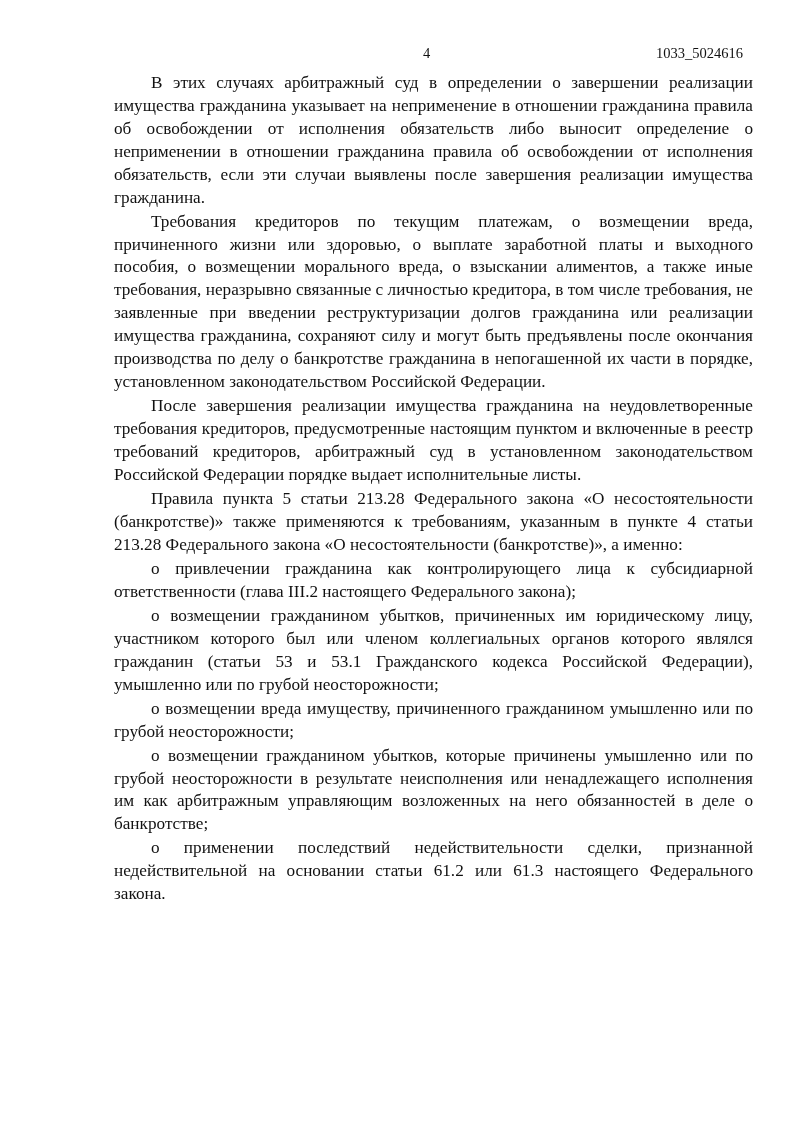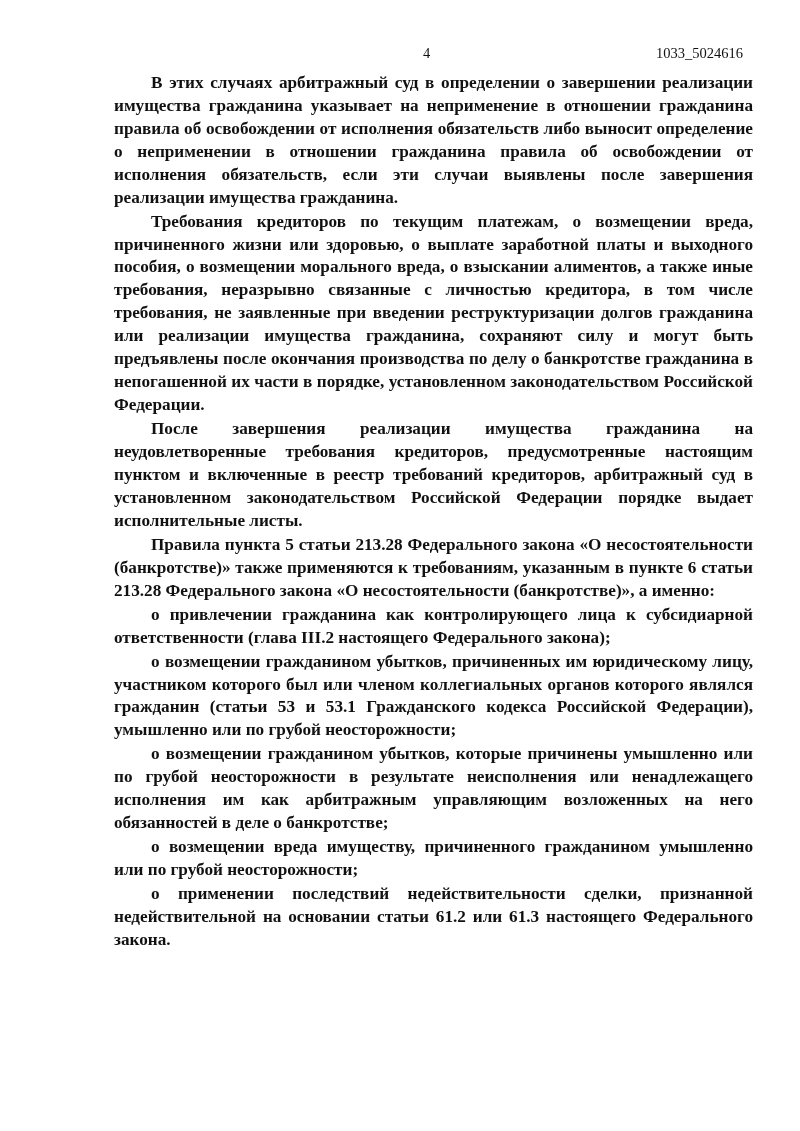--- a/index.html
+++ b/index.html
@@ -41,34 +41,33 @@
       width: 639px;
       font-size: 17.2px;
       line-height: 22.9px;
     }
     .para {
       margin: 0 0 1.2px 0;
       text-indent: 37px;
       text-align: justify;
       text-align-last: left;
       hyphens: none;
-      font-weight: bold;
     }
   </style>
 </head>
 <body>
 
 <div class="page-header">
   <span class="page-number">4</span>
   <span class="doc-id">1033_5024616</span>
 </div>
 
 <div class="content">
   <p class="para">В этих случаях арбитражный суд в определении о завершении реализации имущества гражданина указывает на неприменение в отношении гражданина правила об освобождении от исполнения обязательств либо выносит определение о неприменении в отношении гражданина правила об освобождении от исполнения обязательств, если эти случаи выявлены после завершения реализации имущества гражданина.</p>
   <p class="para">Требования кредиторов по текущим платежам, о возмещении вреда, причиненного жизни или здоровью, о выплате заработной платы и выходного пособия, о возмещении морального вреда, о взыскании алиментов, а также иные требования, неразрывно связанные с личностью кредитора, в том числе требования, не заявленные при введении реструктуризации долгов гражданина или реализации имущества гражданина, сохраняют силу и могут быть предъявлены после окончания производства по делу о банкротстве гражданина в непогашенной их части в порядке, установленном законодательством Российской Федерации.</p>
   <p class="para">После завершения реализации имущества гражданина на неудовлетворенные требования кредиторов, предусмотренные настоящим пунктом и включенные в реестр требований кредиторов, арбитражный суд в установленном законодательством Российской Федерации порядке выдает исполнительные листы.</p>
-  <p class="para">Правила пункта 5 статьи 213.28 Федерального закона «О несостоятельности (банкротстве)» также применяются к требованиям, указанным в пункте 6 статьи 213.28 Федерального закона «О несостоятельности (банкротстве)», а именно:</p>
+  <p class="para">Правила пункта 5 статьи 213.28 Федерального закона «О несостоятельности (банкротстве)» также применяются к требованиям, указанным в пункте 4 статьи 213.28 Федерального закона «О несостоятельности (банкротстве)», а именно:</p>
   <p class="para">о привлечении гражданина как контролирующего лица к субсидиарной ответственности (глава III.2 настоящего Федерального закона);</p>
   <p class="para">о возмещении гражданином убытков, причиненных им юридическому лицу, участником которого был или членом коллегиальных органов которого являлся гражданин (статьи 53 и 53.1 Гражданского кодекса Российской Федерации), умышленно или по грубой неосторожности;</p>
+  <p class="para">о возмещении вреда имуществу, причиненного гражданином умышленно или по грубой неосторожности;</p>
   <p class="para">о возмещении гражданином убытков, которые причинены умышленно или по грубой неосторожности в результате неисполнения или ненадлежащего исполнения им как арбитражным управляющим возложенных на него обязанностей в деле о банкротстве;</p>
-  <p class="para">о возмещении вреда имуществу, причиненного гражданином умышленно или по грубой неосторожности;</p>
   <p class="para">о применении последствий недействительности сделки, признанной недействительной на основании статьи 61.2 или 61.3 настоящего Федерального закона.</p>
 </div>
 
 </body></html>

